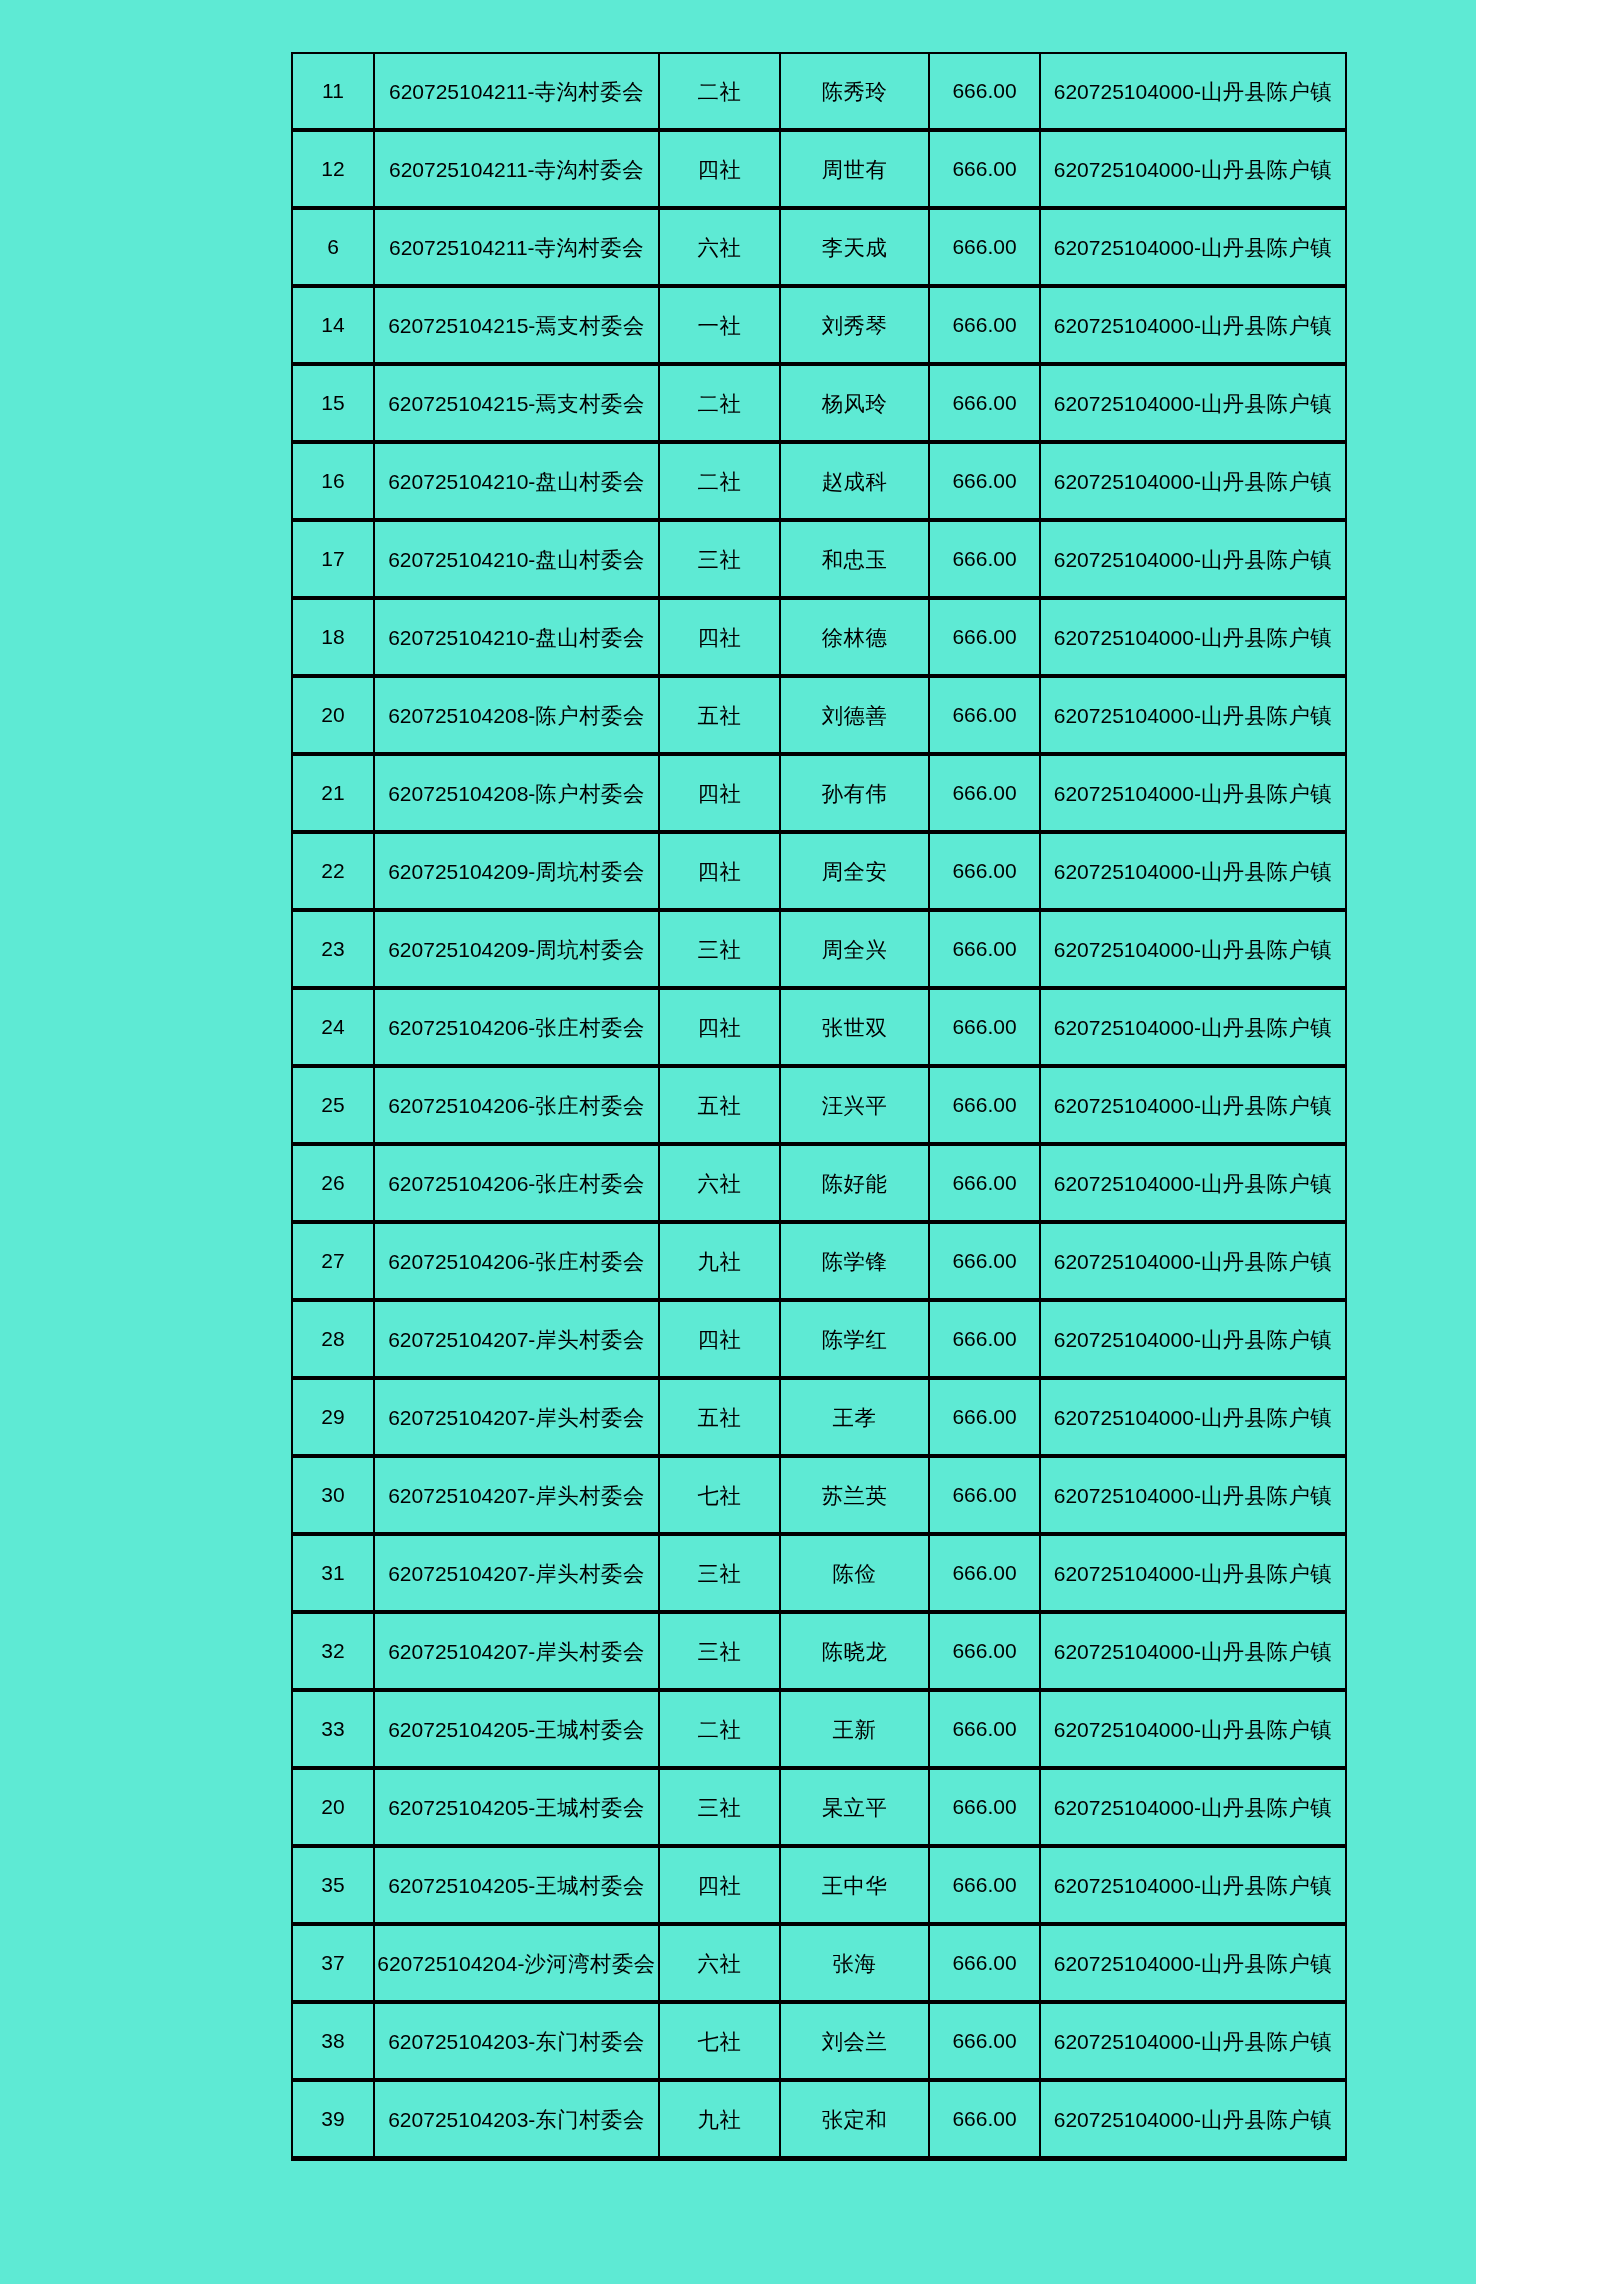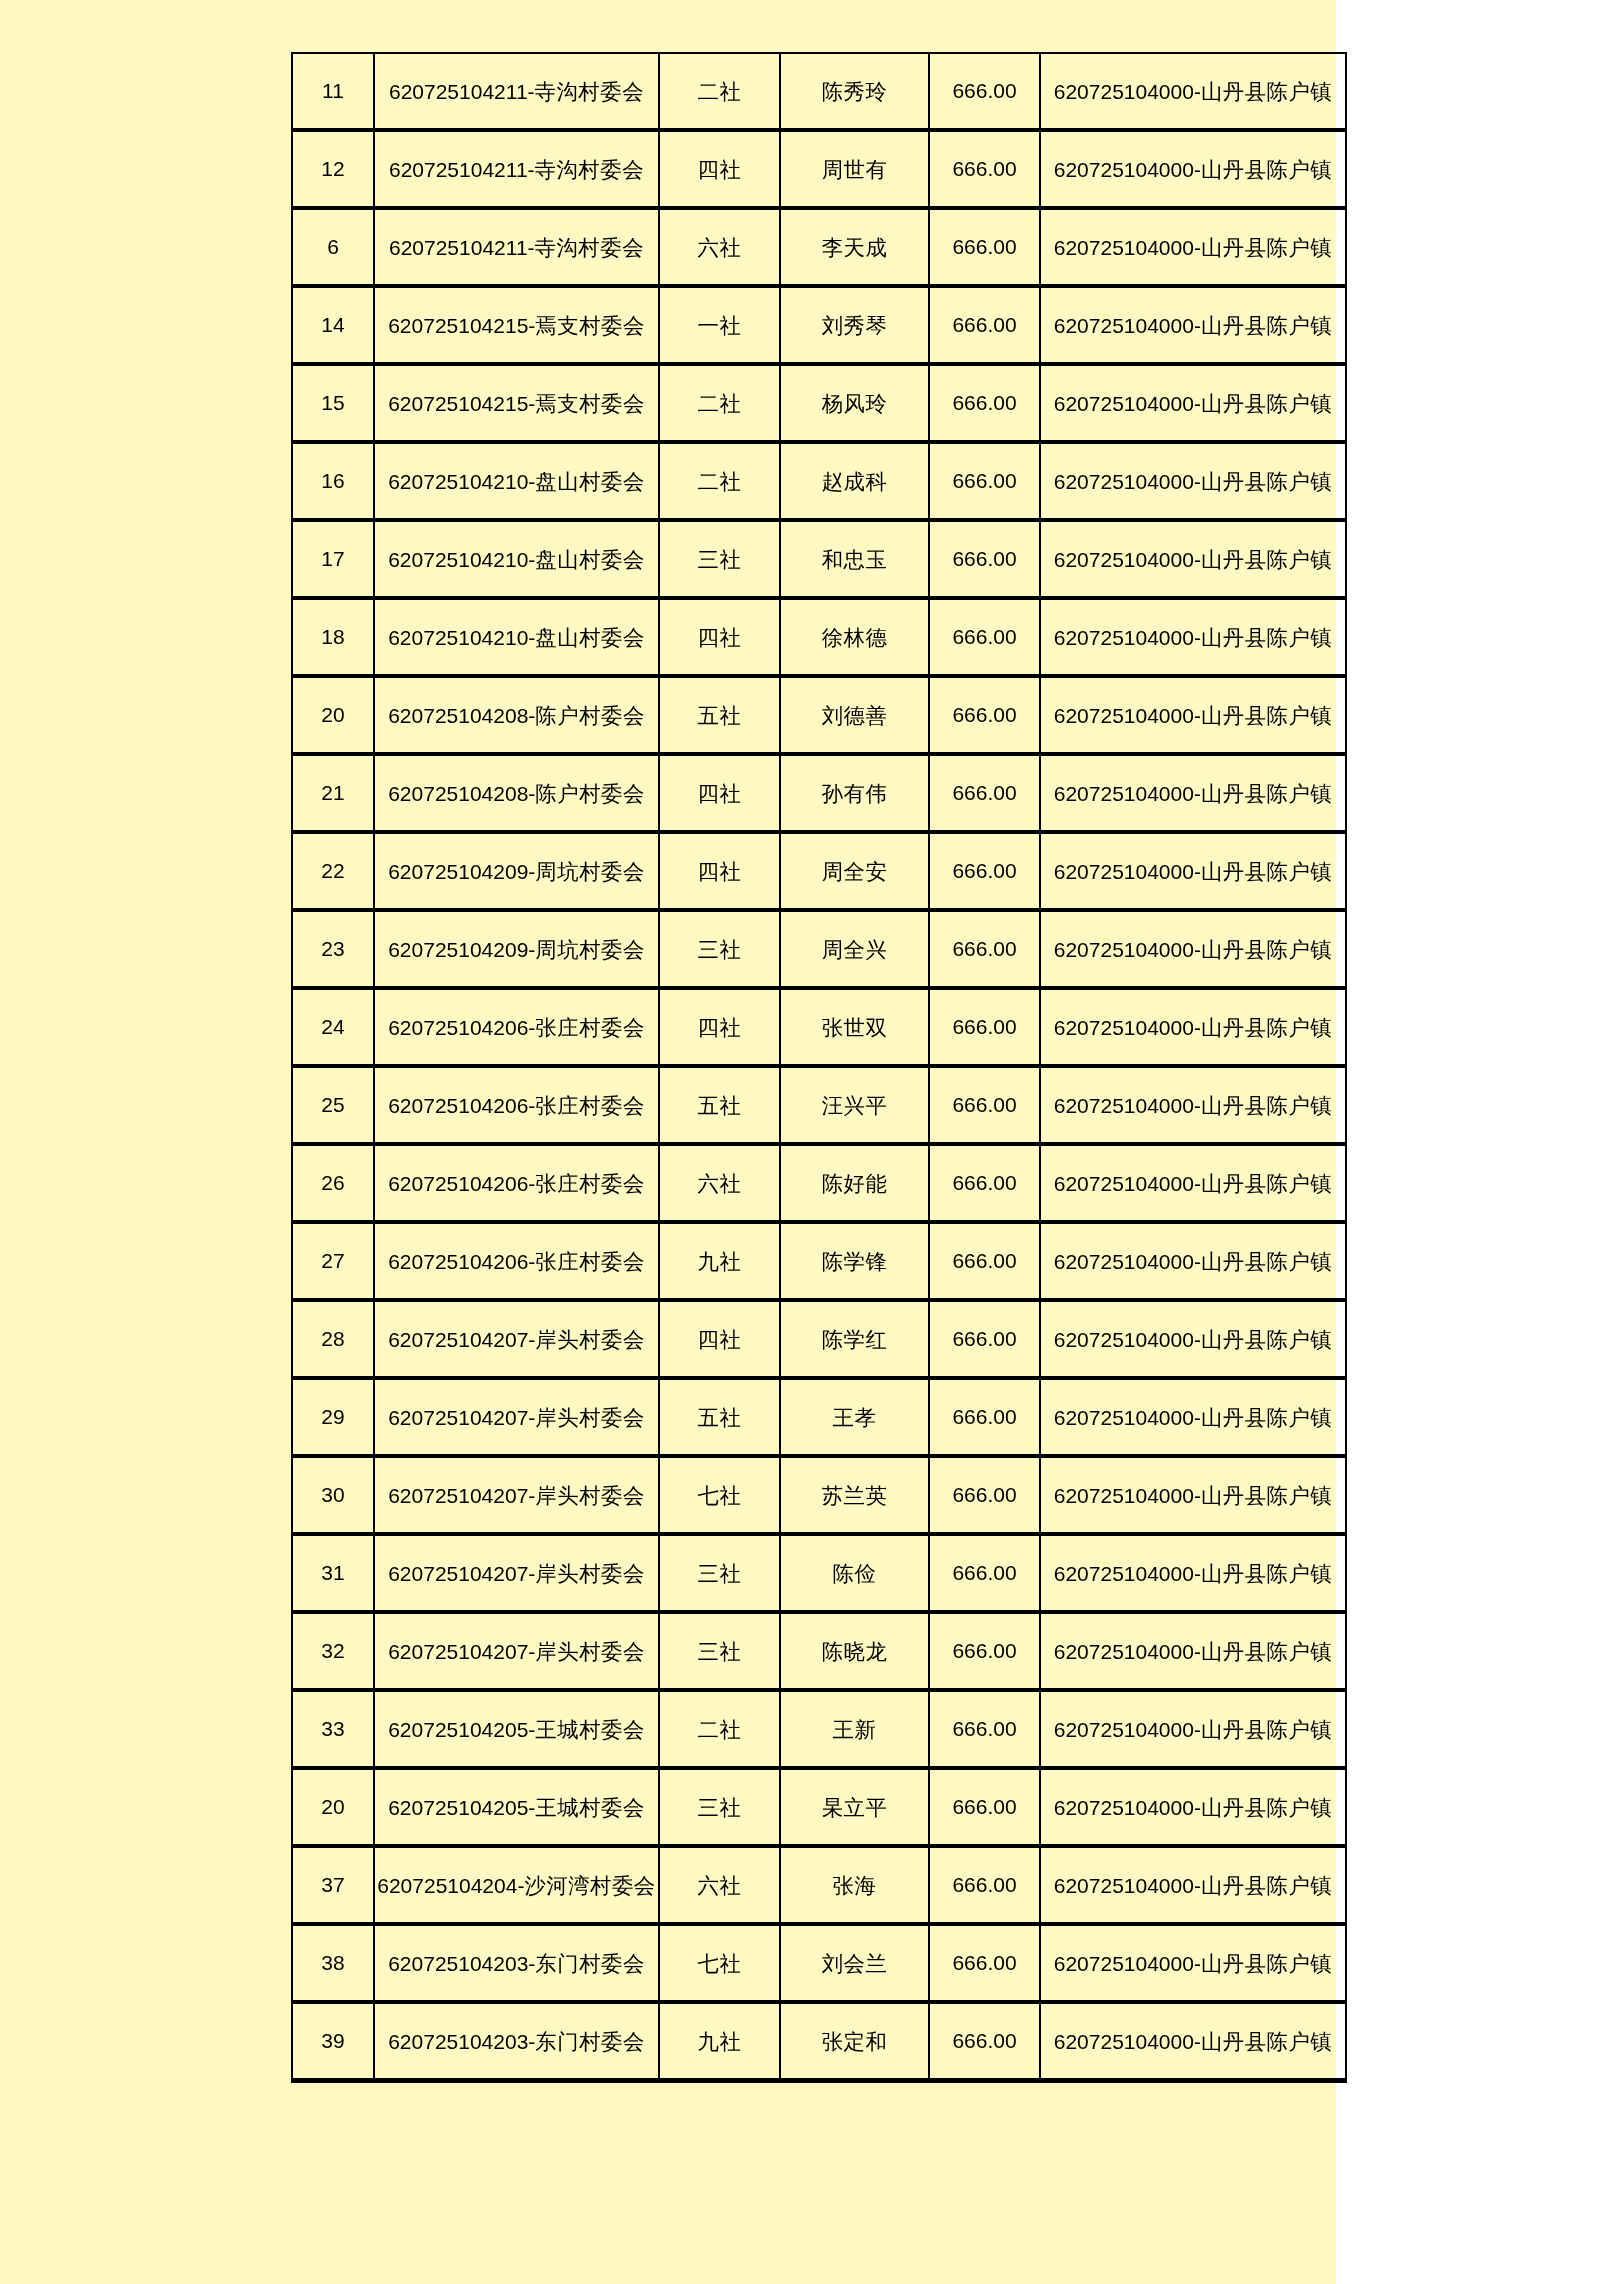--- a/index.html
+++ b/index.html
@@ -2,23 +2,23 @@
 <html style="font-size:8.1px"><head>
 <meta charset="utf-8">
 <style>
   html, body {
     margin: 0;
     padding: 0;
     background: #ffffff;
   }
   .page {
     position: relative;
-    width: 1336px;
+    width: 1476px;
     height: 2284px;
-    background: #fef9c3;
+    background: #5eead4;
     font-family: "Liberation Sans", sans-serif;
     color: #000000;
   }
   table.grid {
     position: absolute;
     left: 291px;
     top: 52px;
     width: 1054px;
     border-collapse: collapse;
     table-layout: fixed;
@@ -264,20 +264,28 @@
 
     <tr>
       <td><span class="num">20</span></td>
       <td><span class="num">620725104205-</span><span class="cjk">王城村委会</span></td>
       <td><span class="cjk">三社</span></td>
       <td><span class="cjk">杲立平</span></td>
       <td><span class="num">666.00</span></td>
       <td><span class="num">620725104000-</span><span class="cjk">山丹县陈户镇</span></td>
     </tr>
 
+    <tr>
+      <td><span class="num">35</span></td>
+      <td><span class="num">620725104205-</span><span class="cjk">王城村委会</span></td>
+      <td><span class="cjk">四社</span></td>
+      <td><span class="cjk">王中华</span></td>
+      <td><span class="num">666.00</span></td>
+      <td><span class="num">620725104000-</span><span class="cjk">山丹县陈户镇</span></td>
+    </tr>
 
 
     <tr>
       <td><span class="num">37</span></td>
       <td><span class="num">620725104204-</span><span class="cjk">沙河湾村委会</span></td>
       <td><span class="cjk">六社</span></td>
       <td><span class="cjk">张海</span></td>
       <td><span class="num">666.00</span></td>
       <td><span class="num">620725104000-</span><span class="cjk">山丹县陈户镇</span></td>
     </tr>

